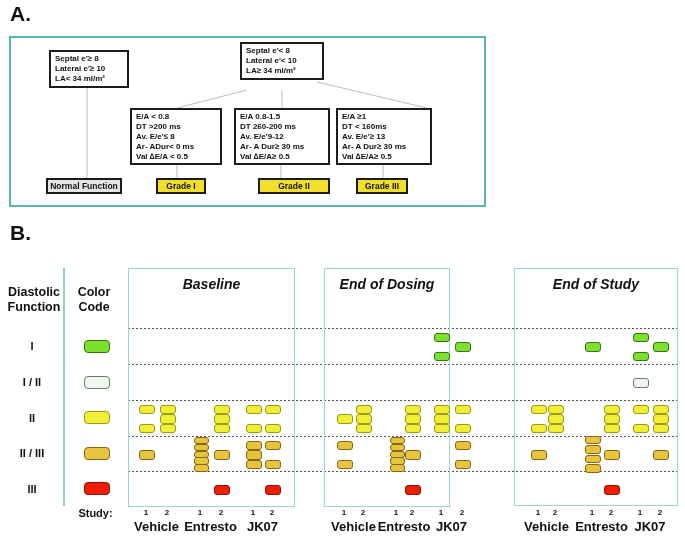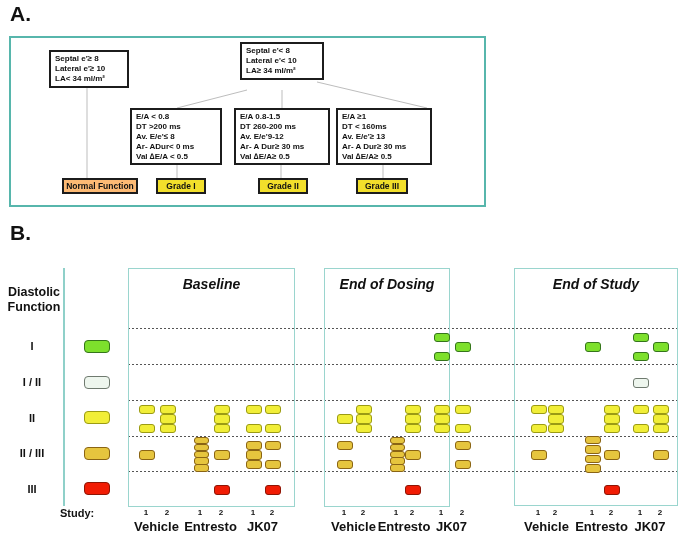--- a/index.html
+++ b/index.html
@@ -6,39 +6,39 @@
   .page{position:relative;width:685px;height:536px;background:#fff;
         font-family:"Liberation Sans",sans-serif;overflow:hidden;}
   .sec-label{position:absolute;font-size:21px;font-weight:bold;color:#111;}
   
   .panel-a{position:absolute;left:9px;top:36px;width:477px;height:171px;
            border:2px solid #57b6ac;background:#fff;box-sizing:border-box;}
   .abox{position:absolute;background:#fff;border:2px solid #1c1c1c;box-sizing:border-box;
         font-size:8px;font-weight:bold;color:#111;line-height:10px;padding:2px 4px;white-space:nowrap;}
   .outcome{position:absolute;height:16px;box-sizing:border-box;border:2px solid #1c1c1c;
            font-size:8.5px;font-weight:bold;color:#111;display:flex;align-items:center;justify-content:center;}
-  .outcome.normal{background:#fdba74;margin-left:16px;}
+  .outcome.normal{background:#e5e5e5;}
   .outcome.grade{background:#f2df2b;}
   .connectors{position:absolute;left:0;top:0;}
   
   .hdr{position:absolute;font-size:12.5px;font-weight:bold;color:#111;text-align:center;line-height:15px;}
   .vline{position:absolute;width:1.5px;background:#8fd0c9;}
   .bpanel{position:absolute;border:1.5px solid #9ad5ce;box-sizing:border-box;background:transparent;font-style:italic;}
   .btitle{position:absolute;left:0;right:0;top:7px;text-align:center;
           font-size:14px;font-weight:bold;color:#111;}
   .dash{position:absolute;height:1px;left:128px;width:550px;
         background:repeating-linear-gradient(90deg,#555 0,#555 2px,transparent 2px,transparent 4px);}
   .rowlab{position:absolute;left:6px;width:52px;text-align:center;
           font-size:11px;font-weight:bold;color:#111;}
   .legend-swatch{position:absolute;left:84px;width:26px;height:13px;border-radius:4px;
                  border:1.6px solid #555;box-sizing:border-box;}
   .pill{position:absolute;border-radius:3px;border:1.4px solid #555;box-sizing:border-box;}
   .studynum{position:absolute;width:14px;text-align:center;font-size:8px;font-weight:bold;color:#111;}
   .groupname{position:absolute;text-align:center;font-size:13px;font-weight:bold;color:#111;}
-  .study-prefix{position:absolute;font-size:11px;font-weight:bold;color:#111;text-align:left;}
+  .study-prefix{position:absolute;font-size:11px;font-weight:bold;color:#111;text-align:center;}
 </style>
 </head>
 <body>
 
 <div class="page">
 
   <div class="sec-label" style="left:10px;top:2px;">A.</div>
 
   <div class="panel-a">
     <svg class="connectors" width="473" height="167">
@@ -79,31 +79,35 @@
     <div class="abox" style="left:325px;top:70px;width:96px;height:57px;">
       <div>E/A ≥1</div>
       <div>DT &lt; 160ms</div>
       <div>Av. E/e'≥ 13</div>
       <div>Ar- A Dur≥ 30 ms</div>
       <div>Val ∆E/A≥ 0.5</div>
     </div>
 
     <div class="outcome normal" style="left:35px;top:140px;width:76px;">Normal Function</div>
     <div class="outcome grade" style="left:145px;top:140px;width:50px;">Grade I</div>
-    <div class="outcome grade" style="left:247px;top:140px;width:50px;">Grade II</div>
+    <div class="outcome grade" style="left:247px;top:140px;width:72px;">Grade II</div>
     <div class="outcome grade" style="left:345px;top:140px;width:52px;">Grade III</div>
   </div>
 
   <div class="sec-label" style="left:10px;top:221px;">B.</div>
 
   <div class="hdr" style="left:4px;top:285px;width:60px;">
     <div>Diastolic</div>
     <div>Function</div>
   </div>
   <div class="vline" style="left:63px;top:268px;height:238px;"></div>
+  <div class="hdr" style="left:68px;top:285px;width:52px;">
+    <div>Color</div>
+    <div>Code</div>
+  </div>
 
   <div class="rowlab" style="top:340px;">I</div>
   <div class="rowlab" style="top:376px;">I / II</div>
   <div class="rowlab" style="top:412px;">II</div>
   <div class="rowlab" style="top:447px;">II / III</div>
   <div class="rowlab" style="top:483px;">III</div>
   <div class="legend-swatch" style="top: 340px; background: rgb(125, 224, 44); border-color: rgb(53, 117, 27);"></div>
   <div class="legend-swatch" style="top: 376px; background: rgb(238, 246, 238); border-color: rgb(111, 122, 111);"></div>
   <div class="legend-swatch" style="top: 411px; background: rgb(241, 238, 56); border-color: rgb(155, 155, 20);"></div>
   <div class="legend-swatch" style="top: 447px; background: rgb(230, 197, 62); border-color: rgb(138, 100, 20);"></div>

